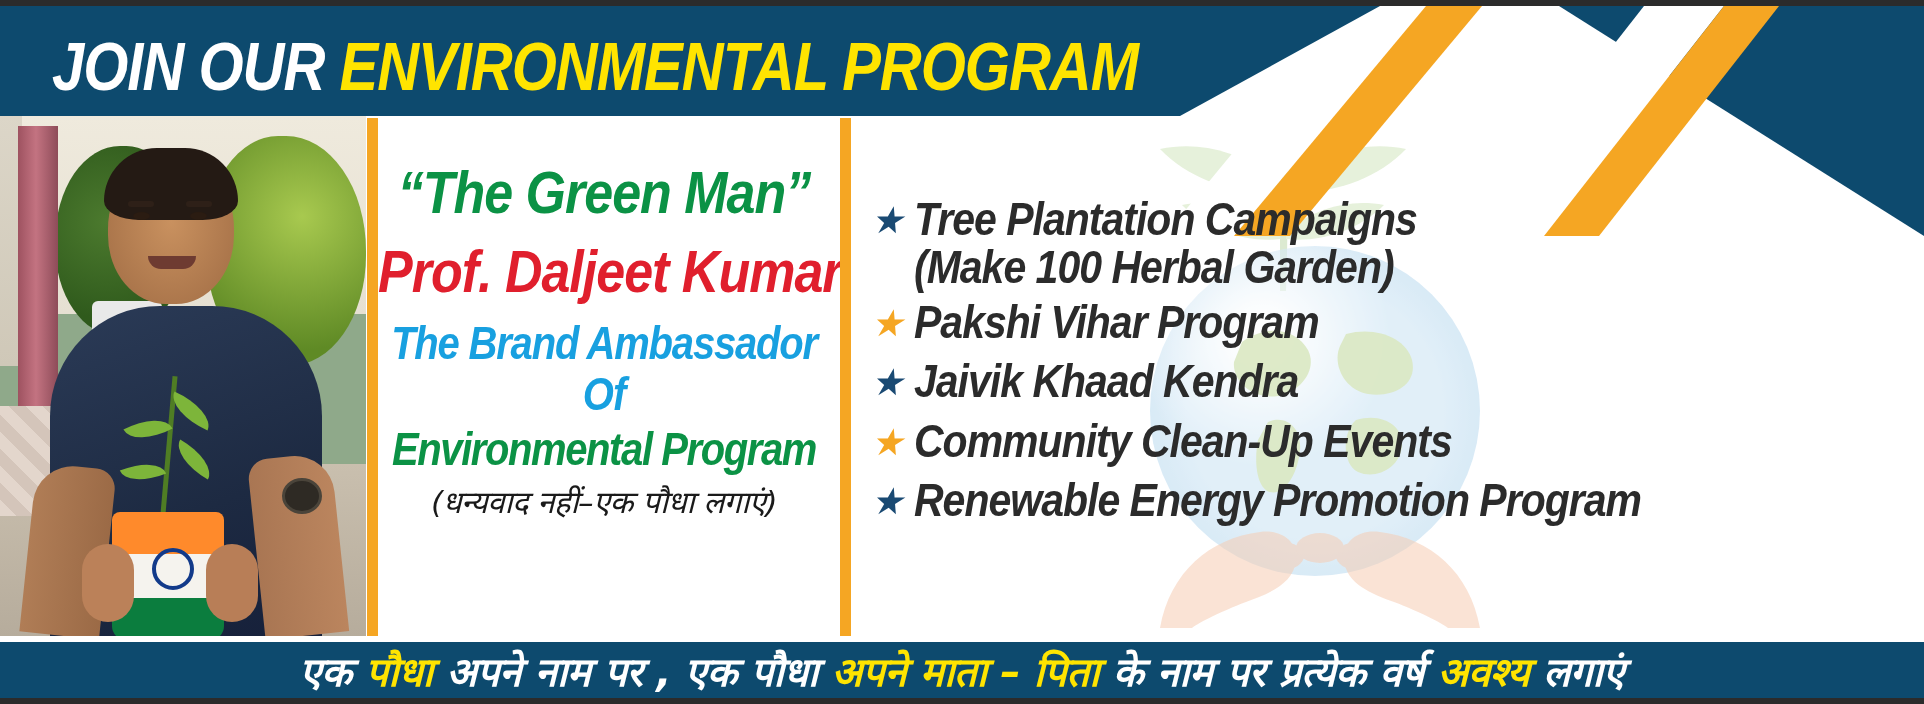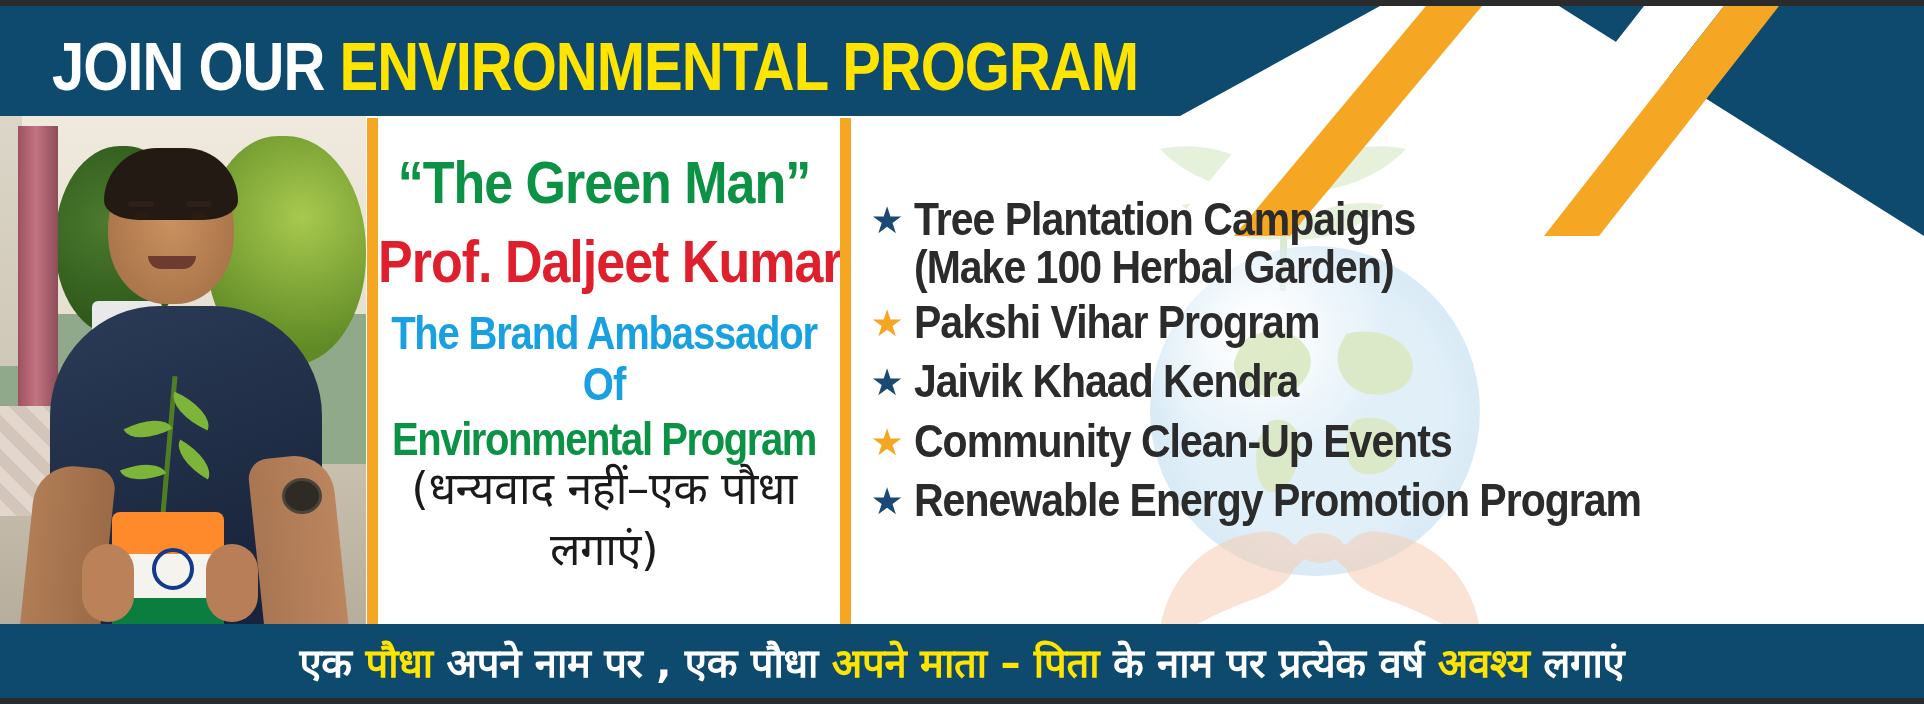--- a/index.html
+++ b/index.html
@@ -4,20 +4,21 @@
 <style>
   html,body{margin:0;padding:0;background:#2b2b2b;}
   body{font-family:"Liberation Sans",sans-serif;}
 
   .banner{
     position:relative;width:1924px;height:704px;overflow:hidden;
     background:#ffffff;
     border-top:6px solid #2b2b2b;
     border-bottom:6px solid #2b2b2b;
     box-sizing:border-box;
+    font-style:italic;
   }
 
   
   .header{
     position:absolute;left:0;top:0;width:1380px;height:110px;
     background:#0d4a6e;
     clip-path:polygon(0 0, 1380px 0, 1180px 110px, 0 110px);
     z-index:6;
   }
   .header-text{
@@ -124,34 +125,34 @@
   .ph-hand-l{position:absolute;left:82px;bottom:14px;width:52px;height:78px;
     background:#bb8159;border-radius:26px;}
   .ph-hand-r{position:absolute;left:206px;bottom:14px;width:52px;height:78px;
     background:#b87e57;border-radius:26px;}
   .ph-stem{position:absolute;left:166px;bottom:110px;width:5px;height:150px;
     background:#4f7d24;transform:rotate(5deg);}
   .ph-leaf{position:absolute;background:#7db53a;border-radius:0 100% 0 100%;}
 
   
   .center-col{
-    position:absolute;left:378px;top:118px;width:452px;height:512px;
+    position:absolute;left:378px;top:128px;width:452px;height:512px;
     z-index:5;text-align:center;
   }
   .c-line{
     font-weight:bold;line-height:1.02;letter-spacing:-1px;
     transform:scaleY(1.15);transform-origin:center top;white-space:nowrap;
   }
   .c-green-man{color:#0b9245;font-size:52px;margin-top:28px;}
   .c-name{color:#e01f2d;font-size:52px;margin-top:26px;}
   .c-amb{color:#18a0e0;font-size:40px;margin-top:26px;letter-spacing:-1.2px;}
   .c-of{color:#18a0e0;font-size:40px;margin-top:10px;}
   .c-env{color:#0b9245;font-size:40px;margin-top:14px;letter-spacing:-1.4px;}
   .c-hindi{
-    color:#1a1a1a;font-size:45px;font-weight:500;
+    color:#1a1a1a;font-size:31px;margin-top:14px;font-weight:500;
     letter-spacing:-.5px;transform:none;
     font-family:"DejaVu Sans","Liberation Sans",sans-serif;
   }
 
   
   .vbar{position:absolute;width:11px;background:#f5a623;z-index:6;}
   .vbar.left{left:367px;top:112px;height:518px;}
   .vbar.right{left:840px;top:112px;height:518px;}
 
   
@@ -208,21 +209,21 @@
     border-radius:4px 0 0 8px;
   }
   .ribbon-text{
     position:absolute;left:26px;top:26px;width:178px;text-align:center;
     color:#ffffff;font-weight:bold;font-size:41px;line-height:.96;
     letter-spacing:0px;transform:scaleY(1.2);transform-origin:center top;
   }
 
   
   .bottom{
-    position:absolute;left:0;bottom:0;width:100%;height:74px;
+    position:absolute;left:0;bottom:0;width:100%;height:56px;
     background:#0d4a6e;z-index:9;
     display:flex;align-items:center;justify-content:center;
   }
   .bottom-text{
     font-size:40px;font-weight:bold;color:#ffffff;white-space:nowrap;
     letter-spacing:-.3px;
     font-family:"DejaVu Sans","Liberation Sans",sans-serif;
   }
   .bt-y{color:#ffe400;}
 </style>

